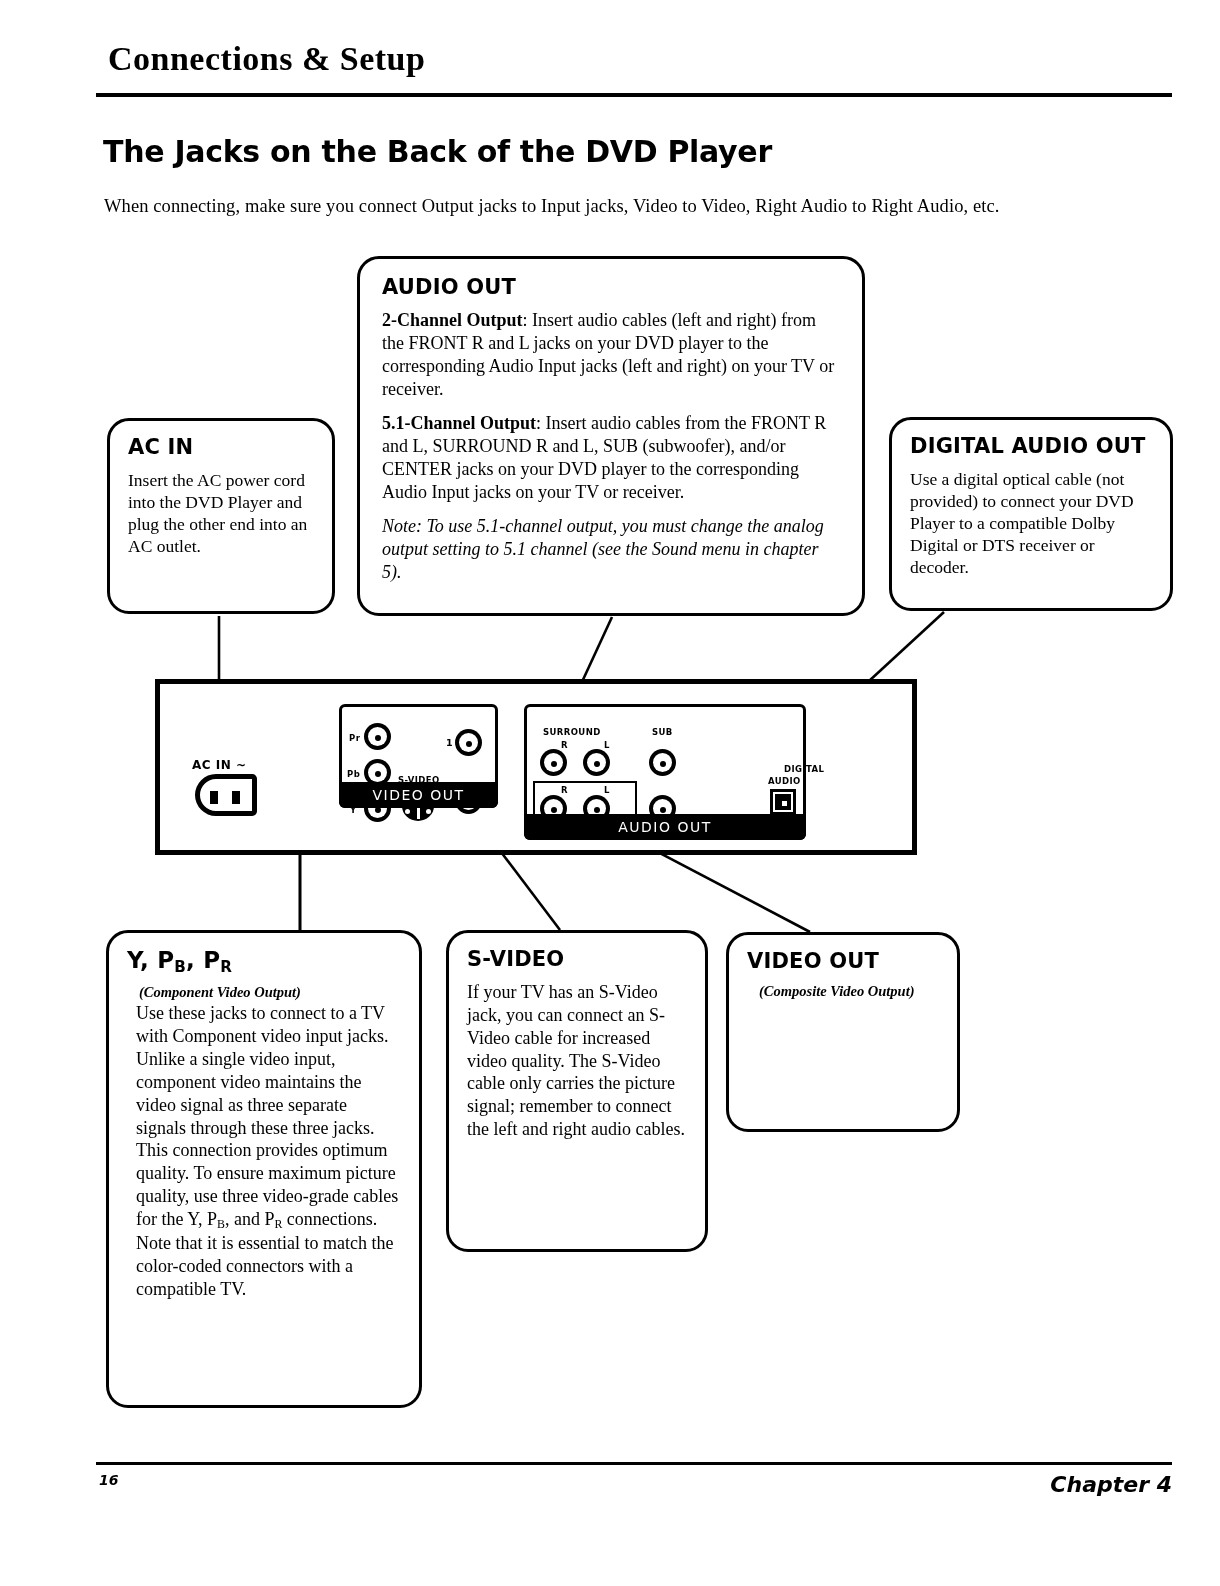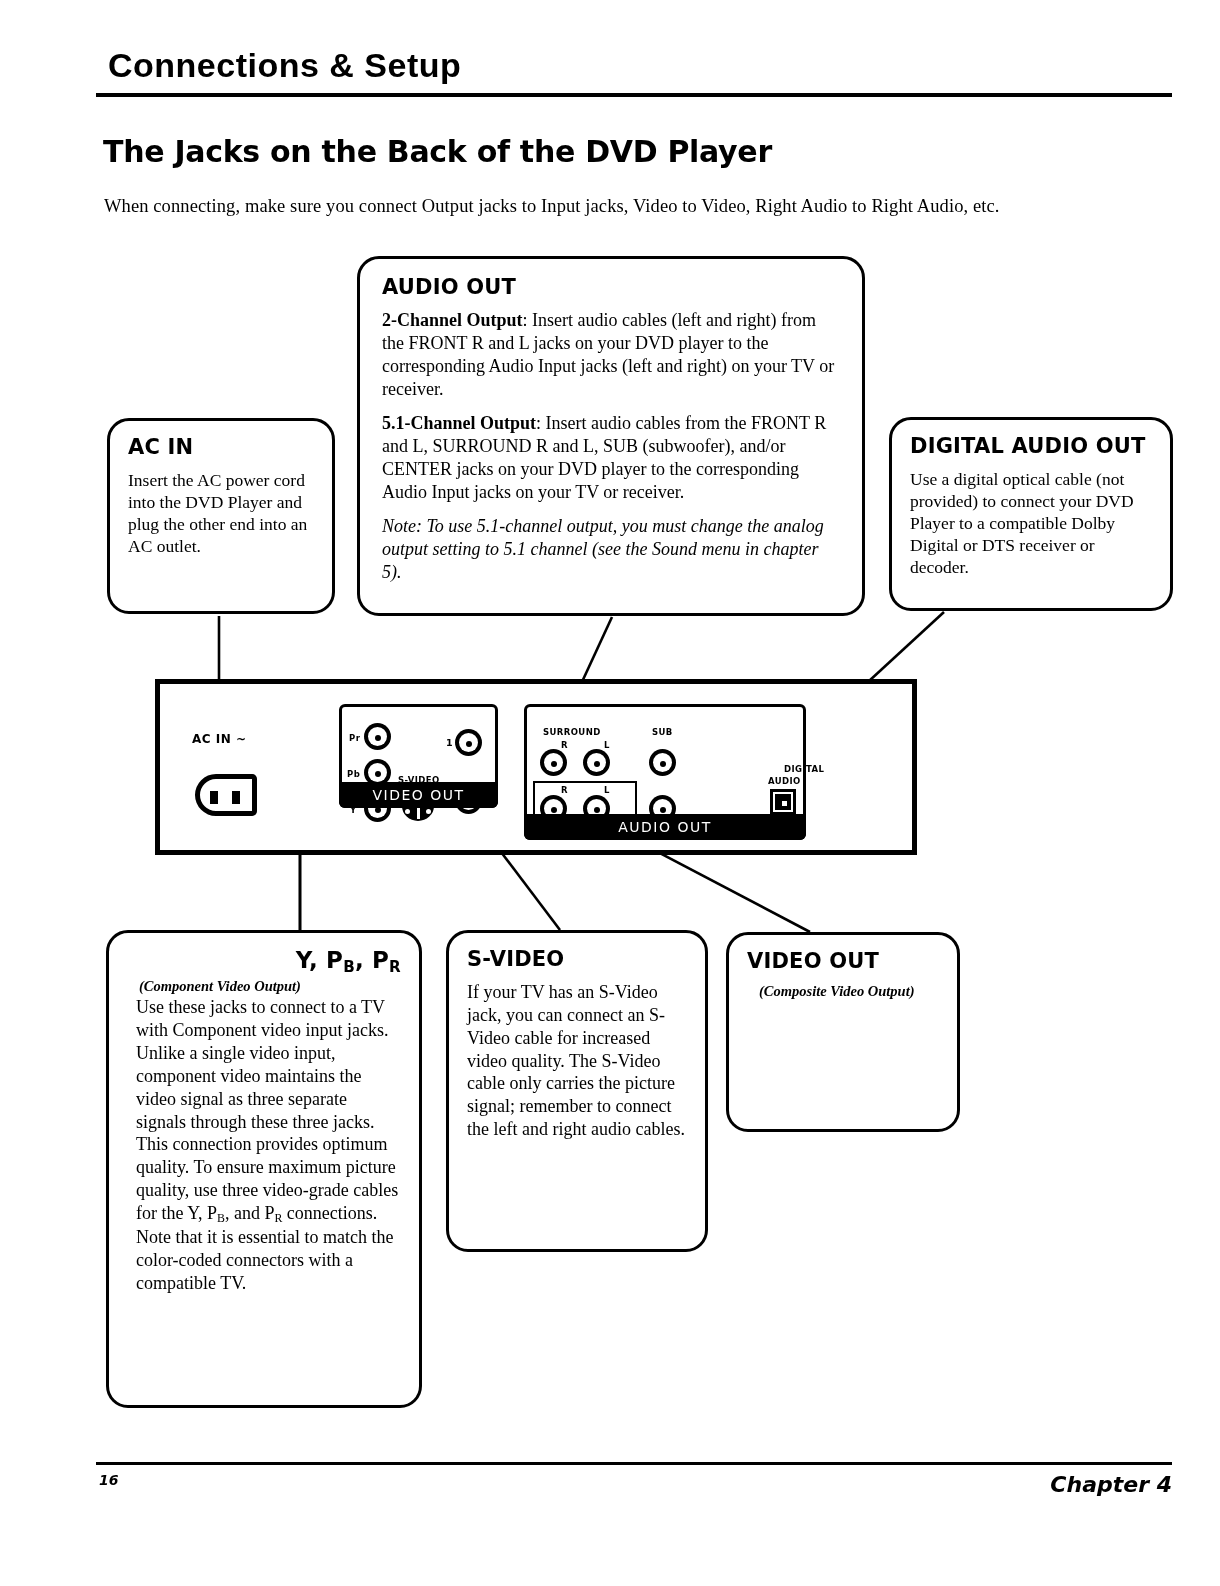--- a/index.html
+++ b/index.html
@@ -17,22 +17,22 @@
   }
   .page {
     position: absolute;
     inset: 0;
   }
 
   
   .hdr-title {
     position: absolute;
     left: 108px;
-    top: 46px;
-    font-family: Liberation Sans, sans-serif;
+    top: 40px;
+    font-family: Liberation Serif, serif;
     font-weight: 700;
     font-size: 34px;
     letter-spacing: 0.5px;
     color: #000;
   }
   .hdr-rule {
     position: absolute;
     left: 96px;
     top: 93px;
     width: 1076px;
@@ -225,21 +225,21 @@
     box-sizing: border-box;
   }
   #ac-socket .prong {
     position: absolute;
     top: 12px;
     width: 8px; height: 13px;
     background: #000;
   }
   #ac-label {
     position: absolute;
-    left: 32px; top: 48px;
+    left: 32px; top: 74px;
     font-family: "DejaVu Sans", sans-serif;
     font-weight: 700;
     font-size: 12px;
     letter-spacing: 0.5px;
   }
 
   .front-box {
     position: absolute;
     left: 6px; top: 74px;
     width: 104px; height: 54px;
@@ -390,21 +390,21 @@
       <div id="digital-port">
         <div class="inner"></div>
         <div class="dot"></div>
       </div>
 
       <div class="panel-label">AUDIO OUT</div>
     </div>
   </div>
 
   <div class="callout" id="box-ypbpr">
-    <h3 style="text-align:right; font-size:23px; margin-bottom:2px;">
+    <h3 style="text-align:left; font-size:23px; margin-bottom:8px;">
       <span>Y,</span>
       <span><span>P</span><span class="sub-t">B</span><span>,</span></span>
       <span><span>P</span><span class="sub-t">R</span></span>
     </h3>
     <span class="subtitle">(Component Video Output)</span>
     <p class="body-indent"><span>Use these jacks to connect to a TV with Component video input jacks. Unlike a single video input, component video maintains the video signal as three separate signals through these three jacks. This connection provides optimum quality. To ensure maximum picture quality, use three video-grade cables for the Y, P</span><span class="sub-t">B</span><span>, and P</span><span class="sub-t">R</span><span> connections. Note that it is essential to match the color-coded connectors with a compatible TV.</span></p>
   </div>
 
   <div class="callout" id="box-svideo">
     <h3>S-VIDEO</h3>

